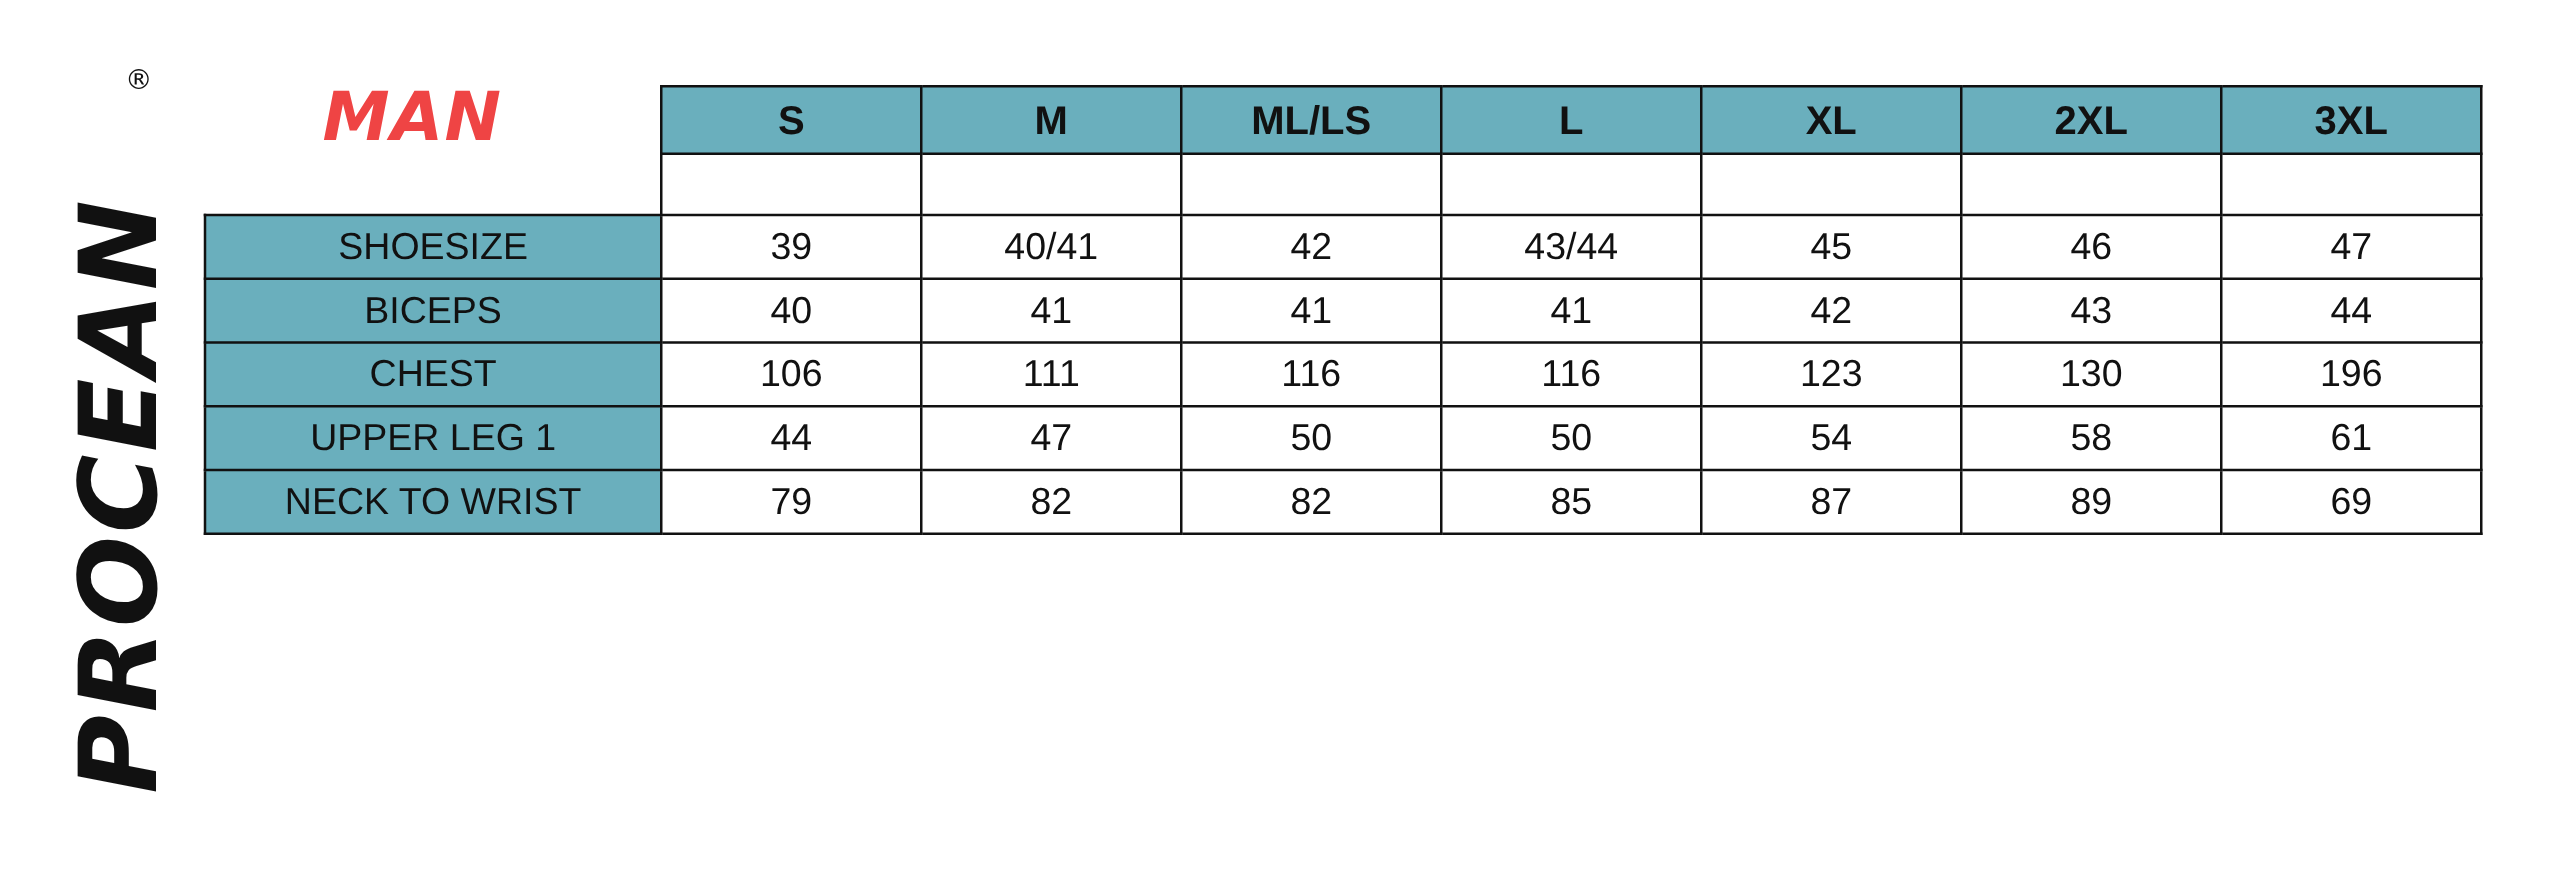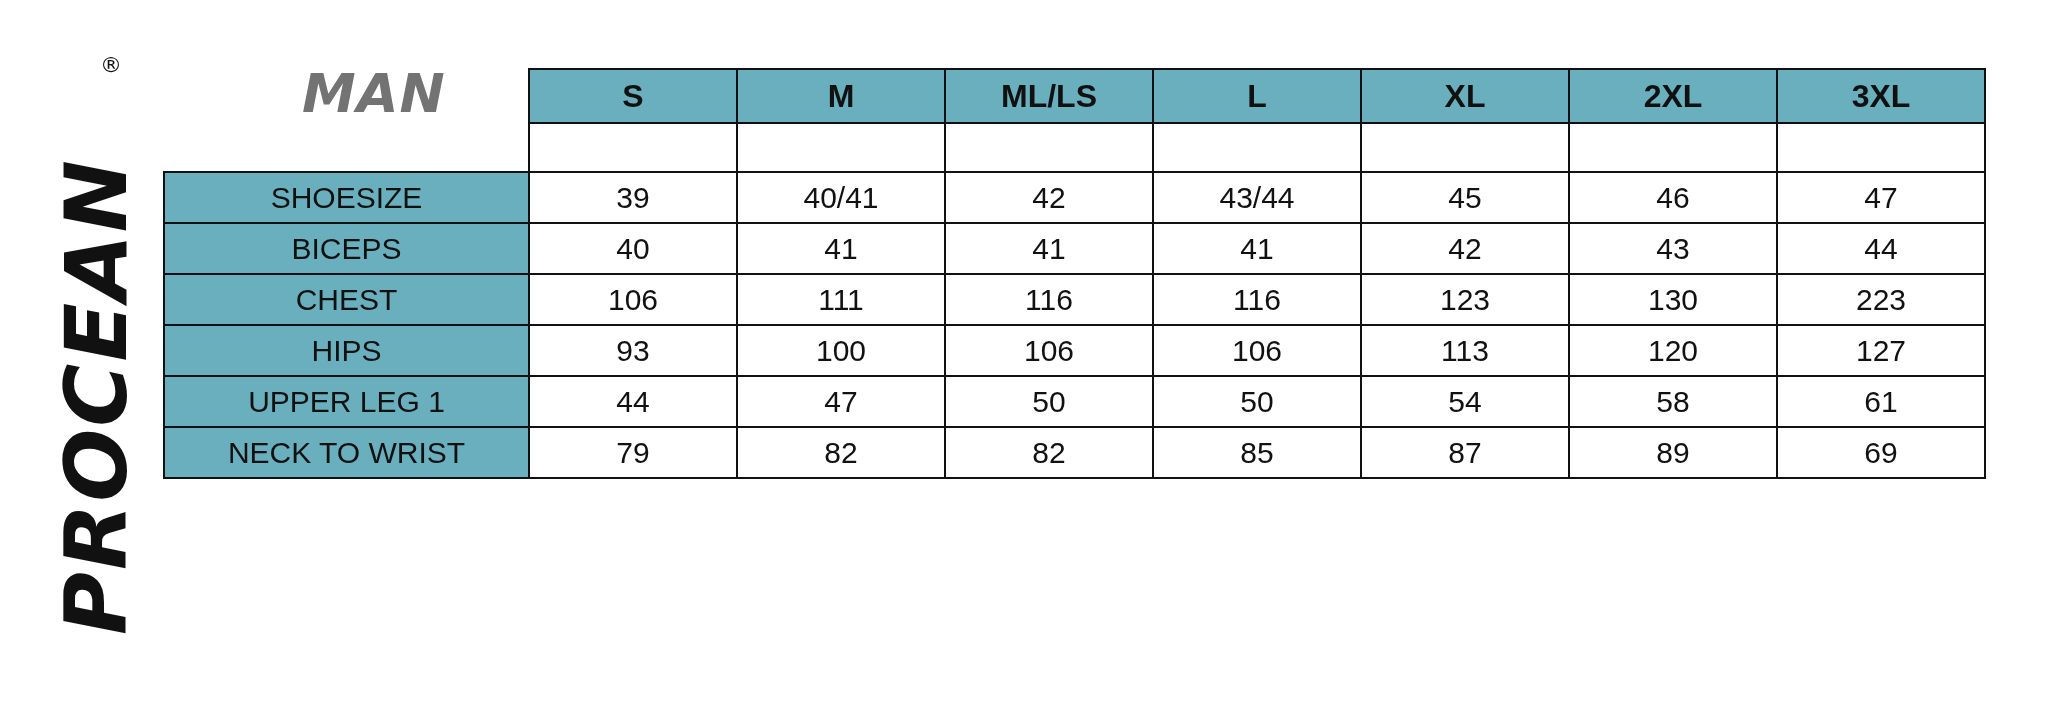--- a/index.html
+++ b/index.html
@@ -56,23 +56,22 @@
 
   
   .title {
     position: absolute;
     left: 258px;
     top: 62px;
     font-family: "DejaVu Sans", sans-serif;
     font-style: italic;
     font-weight: 800;
     font-size: 54px;
-    color: #737373;
+    color: #ef4444;
     letter-spacing: 1px;
-    margin-left: 44px;
   }
 
   
   .size-table {
     position: absolute;
     left: 163px;
     top: 68px;
     border-collapse: collapse;
     table-layout: fixed;
   }
@@ -193,31 +192,21 @@
         <td>44</td>
       </tr>
       <tr>
         <td class="row-label">CHEST</td>
         <td>106</td>
         <td>111</td>
         <td>116</td>
         <td>116</td>
         <td>123</td>
         <td>130</td>
-        <td>223</td>
-      </tr>
-      <tr>
-        <td class="row-label">HIPS</td>
-        <td>93</td>
-        <td>100</td>
-        <td>106</td>
-        <td>106</td>
-        <td>113</td>
-        <td>120</td>
-        <td>127</td>
+        <td>196</td>
       </tr>
       <tr>
         <td class="row-label">UPPER LEG 1</td>
         <td>44</td>
         <td>47</td>
         <td>50</td>
         <td>50</td>
         <td>54</td>
         <td>58</td>
         <td>61</td>

